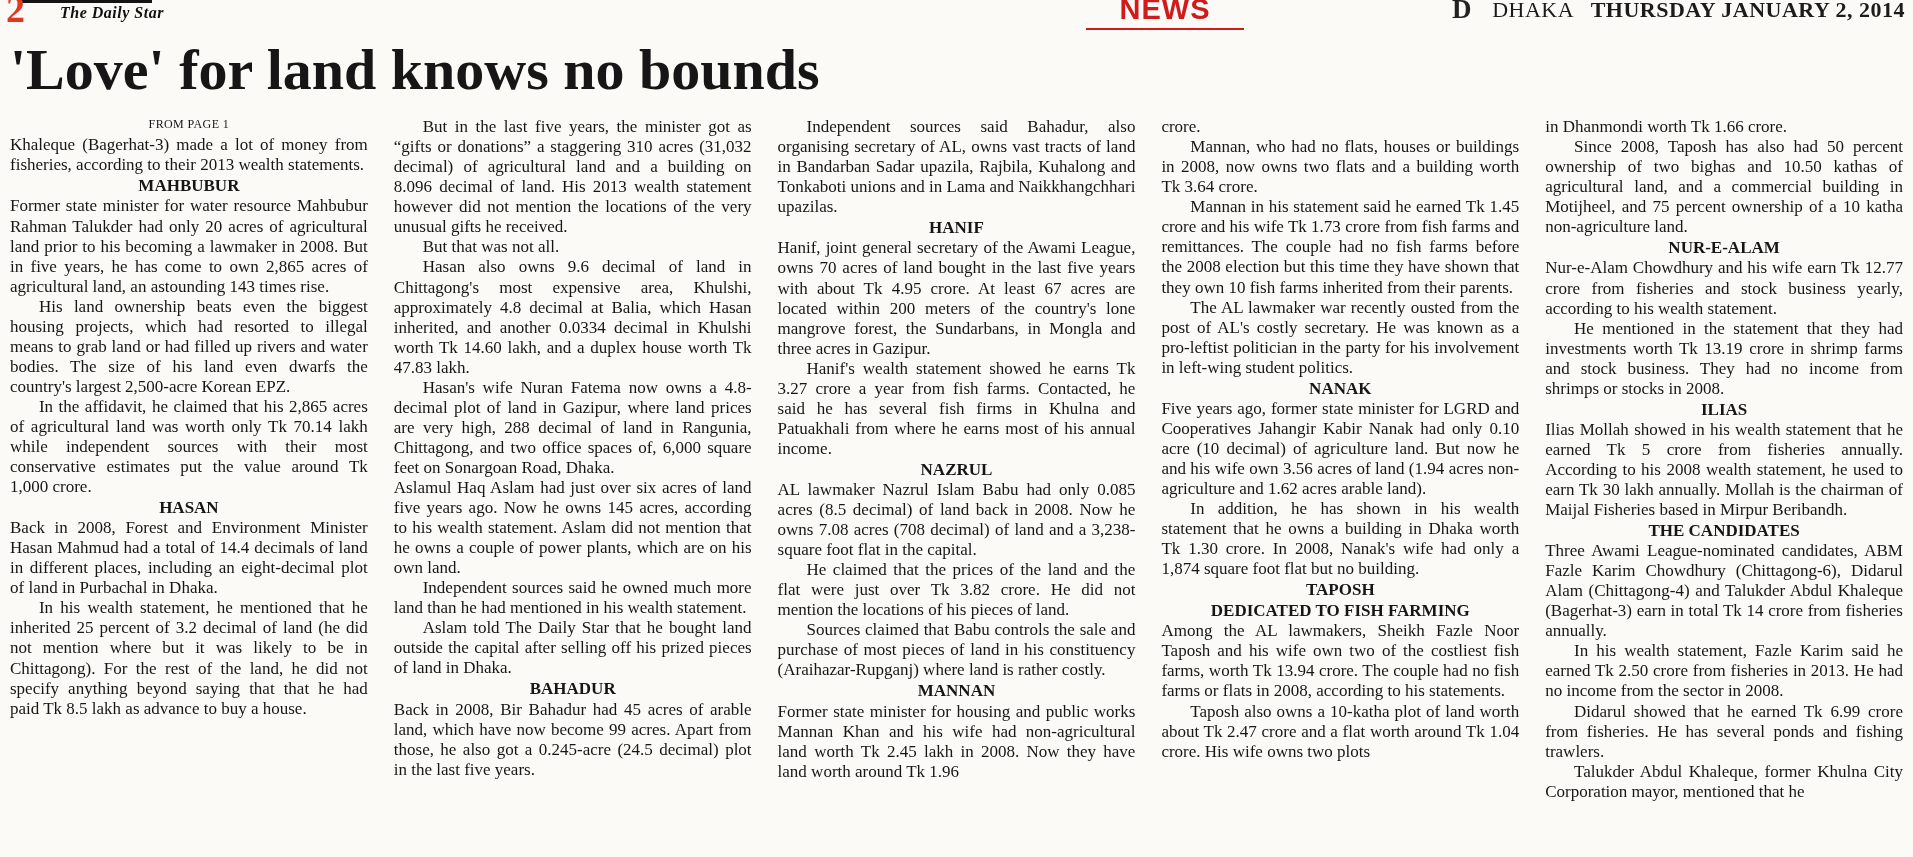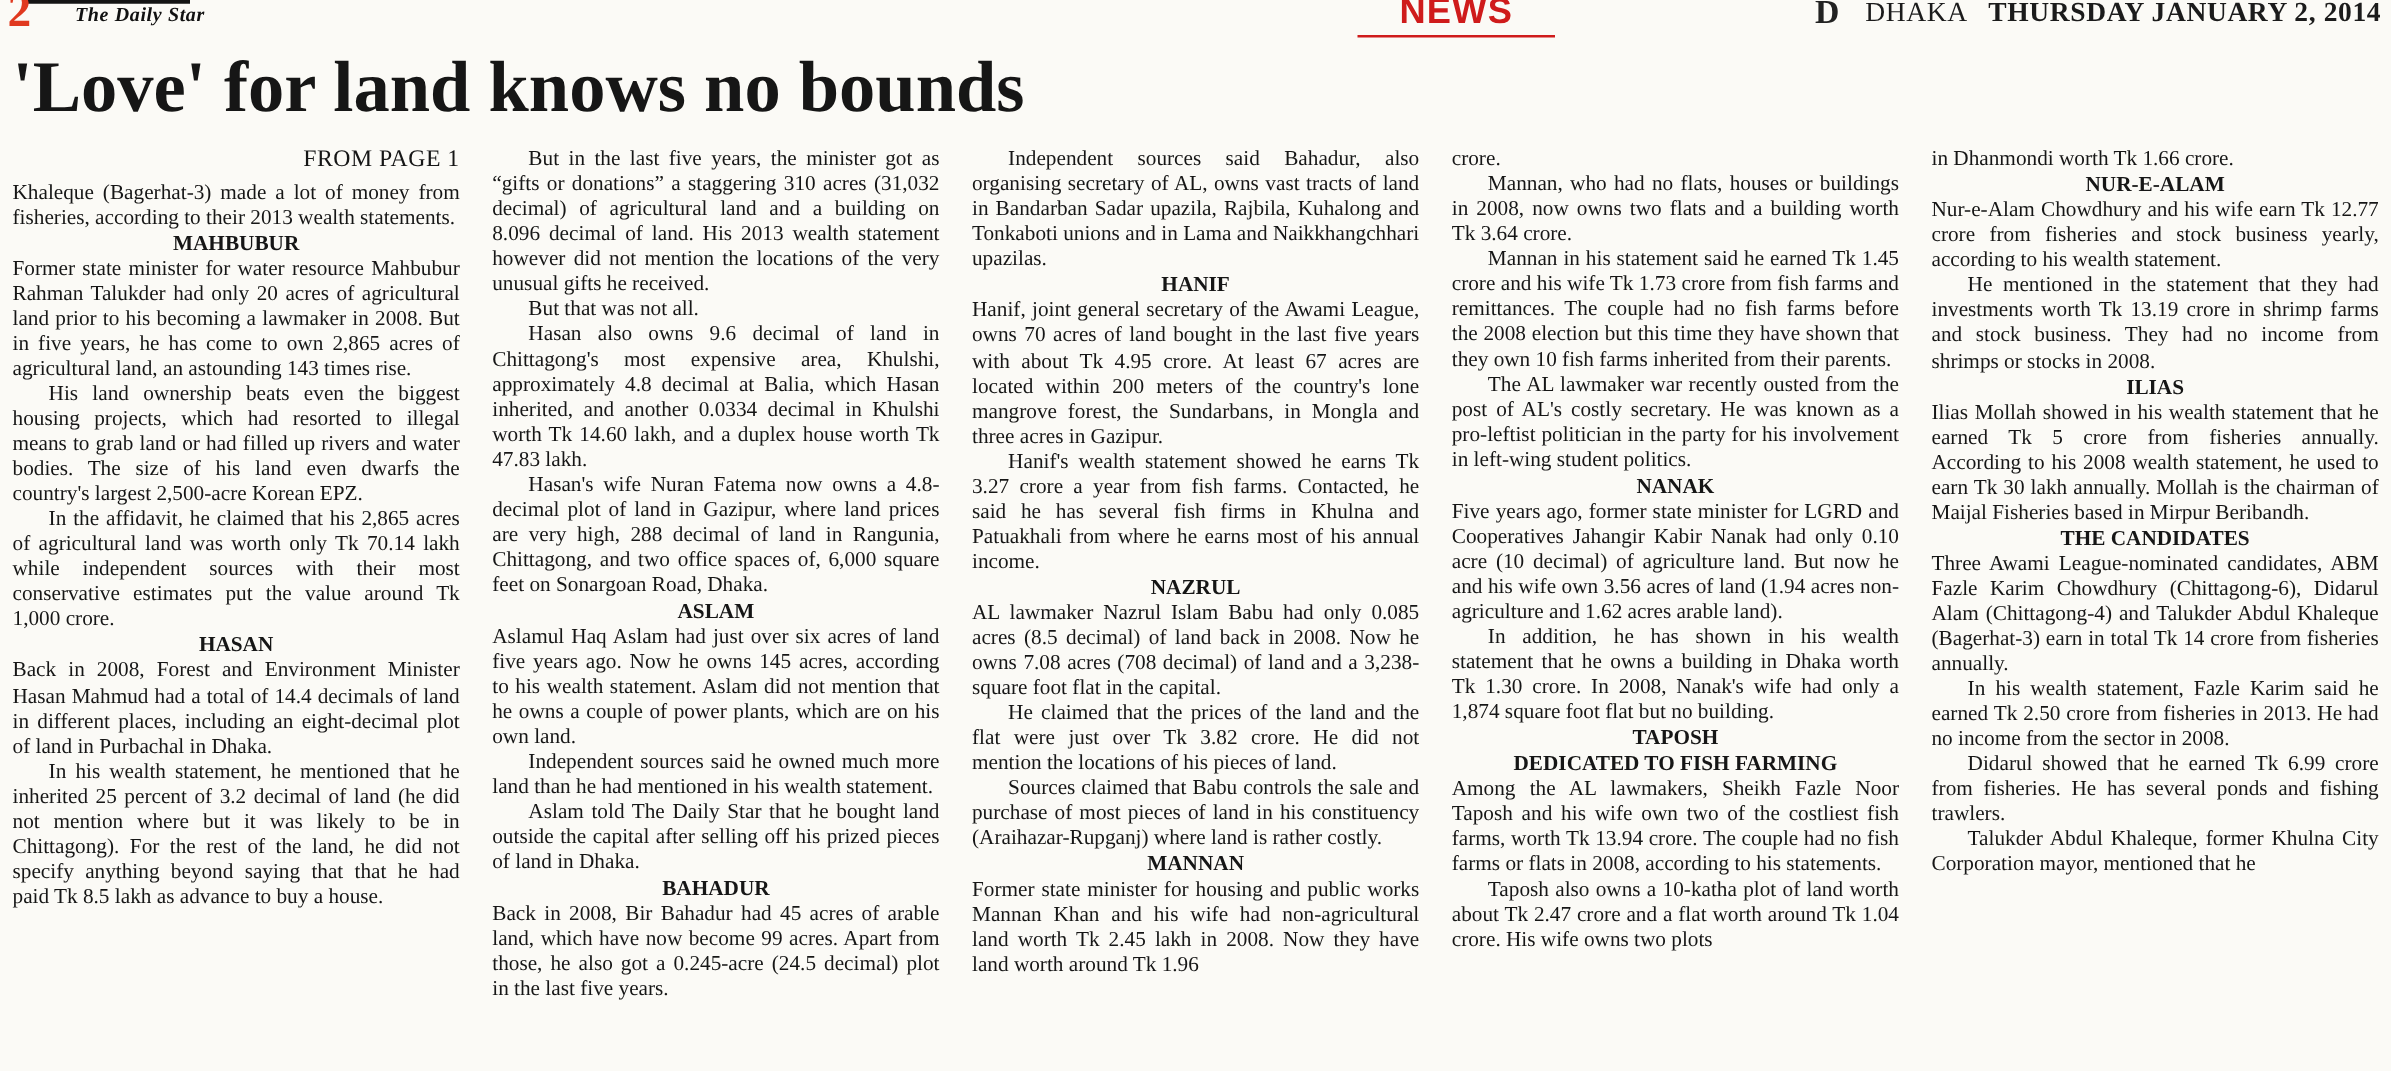--- a/index.html
+++ b/index.html
@@ -25,21 +25,21 @@
   .dateline .city { font-weight:normal; letter-spacing:.5px; }
   .dateline .date { font-weight:bold; letter-spacing:.5px; }
   
   .headline {
     padding:10px 10px 2px 10px;
     font-size:58px; font-weight:700; line-height:1.02; color:#161616;
   }
   
   .columns { display:flex; gap:26px; padding:16px 10px 0 10px; }
   .col { flex:1 1 0; text-align:justify; font-size:17px; line-height:1.18; color:#161616; }
-  .kicker { font-size:19px; letter-spacing:.4px; margin-bottom:4px; text-align:right; }
+  .kicker { font-size:12px; letter-spacing:.4px; margin-bottom:4px; text-align:center; }
   .subhead { font-size:17px; font-weight:bold; text-align:center; margin-top:1px; }
   .para { margin:0; }
   .para.indent { text-indent:1.7em; }
 </style>
 </head>
 <body>
 
 <div class="masthead">
   <div class="mast-rule"></div>
   <div class="page-num">2</div>
@@ -65,21 +65,20 @@
       <p class="para indent">In the affidavit, he claimed that his 2,865 acres of agricultural land was worth only Tk 70.14 lakh while independent sources with their most conservative estimates put the value around Tk 1,000 crore.</p>
       <h4 class="subhead">HASAN</h4>
       <p class="para">Back in 2008, Forest and Environment Minister Hasan Mahmud had a total of 14.4 decimals of land in different places, including an eight-decimal plot of land in Purbachal in Dhaka.</p>
       <p class="para indent">In his wealth statement, he mentioned that he inherited 25 percent of 3.2 decimal of land (he did not mention where but it was likely to be in Chittagong). For the rest of the land, he did not specify anything beyond saying that that he had paid Tk 8.5 lakh as advance to buy a house.</p>
     </div>
     <div class="col">
       <p class="para indent">But in the last five years, the minister got as “gifts or donations” a staggering 310 acres (31,032 decimal) of agricultural land and a building on 8.096 decimal of land. His 2013 wealth statement however did not mention the locations of the very unusual gifts he received.</p>
       <p class="para indent">But that was not all.</p>
       <p class="para indent">Hasan also owns 9.6 decimal of land in Chittagong's most expensive area, Khulshi, approximately 4.8 decimal at Balia, which Hasan inherited, and another 0.0334 decimal in Khulshi worth Tk 14.60 lakh, and a duplex house worth Tk 47.83 lakh.</p>
       <p class="para indent">Hasan's wife Nuran Fatema now owns a 4.8-decimal plot of land in Gazipur, where land prices are very high, 288 decimal of land in Rangunia, Chittagong, and two office spaces of, 6,000 square feet on Sonargoan Road, Dhaka.</p>
-      <h4 class="subhead">ASLAM</h4>
       <p class="para">Aslamul Haq Aslam had just over six acres of land five years ago. Now he owns 145 acres, according to his wealth statement. Aslam did not mention that he owns a couple of power plants, which are on his own land.</p>
       <p class="para indent">Independent sources said he owned much more land than he had mentioned in his wealth statement.</p>
       <p class="para indent">Aslam told The Daily Star that he bought land outside the capital after selling off his prized pieces of land in Dhaka.</p>
       <h4 class="subhead">BAHADUR</h4>
       <p class="para">Back in 2008, Bir Bahadur had 45 acres of arable land, which have now become 99 acres. Apart from those, he also got a 0.245-acre (24.5 decimal) plot in the last five years.</p>
     </div>
     <div class="col">
       <p class="para indent">Independent sources said Bahadur, also organising secretary of AL, owns vast tracts of land in Bandarban Sadar upazila, Rajbila, Kuhalong and Tonkaboti unions and in Lama and Naikkhangchhari upazilas.</p>
       <h4 class="subhead">HANIF</h4>
       <p class="para">Hanif, joint general secretary of the Awami League, owns 70 acres of land bought in the last five years with about Tk 4.95 crore. At least 67 acres are located within 200 meters of the country's lone mangrove forest, the Sundarbans, in Mongla and three acres in Gazipur.</p>
@@ -99,20 +98,21 @@
       <h4 class="subhead">NANAK</h4>
       <p class="para">Five years ago, former state minister for LGRD and Cooperatives Jahangir Kabir Nanak had only 0.10 acre (10 decimal) of agriculture land. But now he and his wife own 3.56 acres of land (1.94 acres non-agriculture and 1.62 acres arable land).</p>
       <p class="para indent">In addition, he has shown in his wealth statement that he owns a building in Dhaka worth Tk 1.30 crore. In 2008, Nanak's wife had only a 1,874 square foot flat but no building.</p>
       <h4 class="subhead">TAPOSH</h4>
       <h4 class="subhead">DEDICATED TO FISH FARMING</h4>
       <p class="para">Among the AL lawmakers, Sheikh Fazle Noor Taposh and his wife own two of the costliest fish farms, worth Tk 13.94 crore. The couple had no fish farms or flats in 2008, according to his statements.</p>
       <p class="para indent">Taposh also owns a 10-katha plot of land worth about Tk 2.47 crore and a flat worth around Tk 1.04 crore. His wife owns two plots</p>
     </div>
     <div class="col">
       <p class="para">in Dhanmondi worth Tk 1.66 crore.</p>
+      <p class="para indent">Since 2008, Taposh has also had 50 percent ownership of two bighas and 10.50 kathas of agricultural land, and a commercial building in Motijheel, and 75 percent ownership of a 10 katha non-agriculture land.</p>
       <h4 class="subhead">NUR-E-ALAM</h4>
       <p class="para">Nur-e-Alam Chowdhury and his wife earn Tk 12.77 crore from fisheries and stock business yearly, according to his wealth statement.</p>
       <p class="para indent">He mentioned in the statement that they had investments worth Tk 13.19 crore in shrimp farms and stock business. They had no income from shrimps or stocks in 2008.</p>
       <h4 class="subhead">ILIAS</h4>
       <p class="para">Ilias Mollah showed in his wealth statement that he earned Tk 5 crore from fisheries annually. According to his 2008 wealth statement, he used to earn Tk 30 lakh annually. Mollah is the chairman of Maijal Fisheries based in Mirpur Beribandh.</p>
       <h4 class="subhead">THE CANDIDATES</h4>
       <p class="para">Three Awami League-nominated candidates, ABM Fazle Karim Chowdhury (Chittagong-6), Didarul Alam (Chittagong-4) and Talukder Abdul Khaleque (Bagerhat-3) earn in total Tk 14 crore from fisheries annually.</p>
       <p class="para indent">In his wealth statement, Fazle Karim said he earned Tk 2.50 crore from fisheries in 2013. He had no income from the sector in 2008.</p>
       <p class="para indent">Didarul showed that he earned Tk 6.99 crore from fisheries. He has several ponds and fishing trawlers.</p>
       <p class="para indent">Talukder Abdul Khaleque, former Khulna City Corporation mayor, mentioned that he</p>

